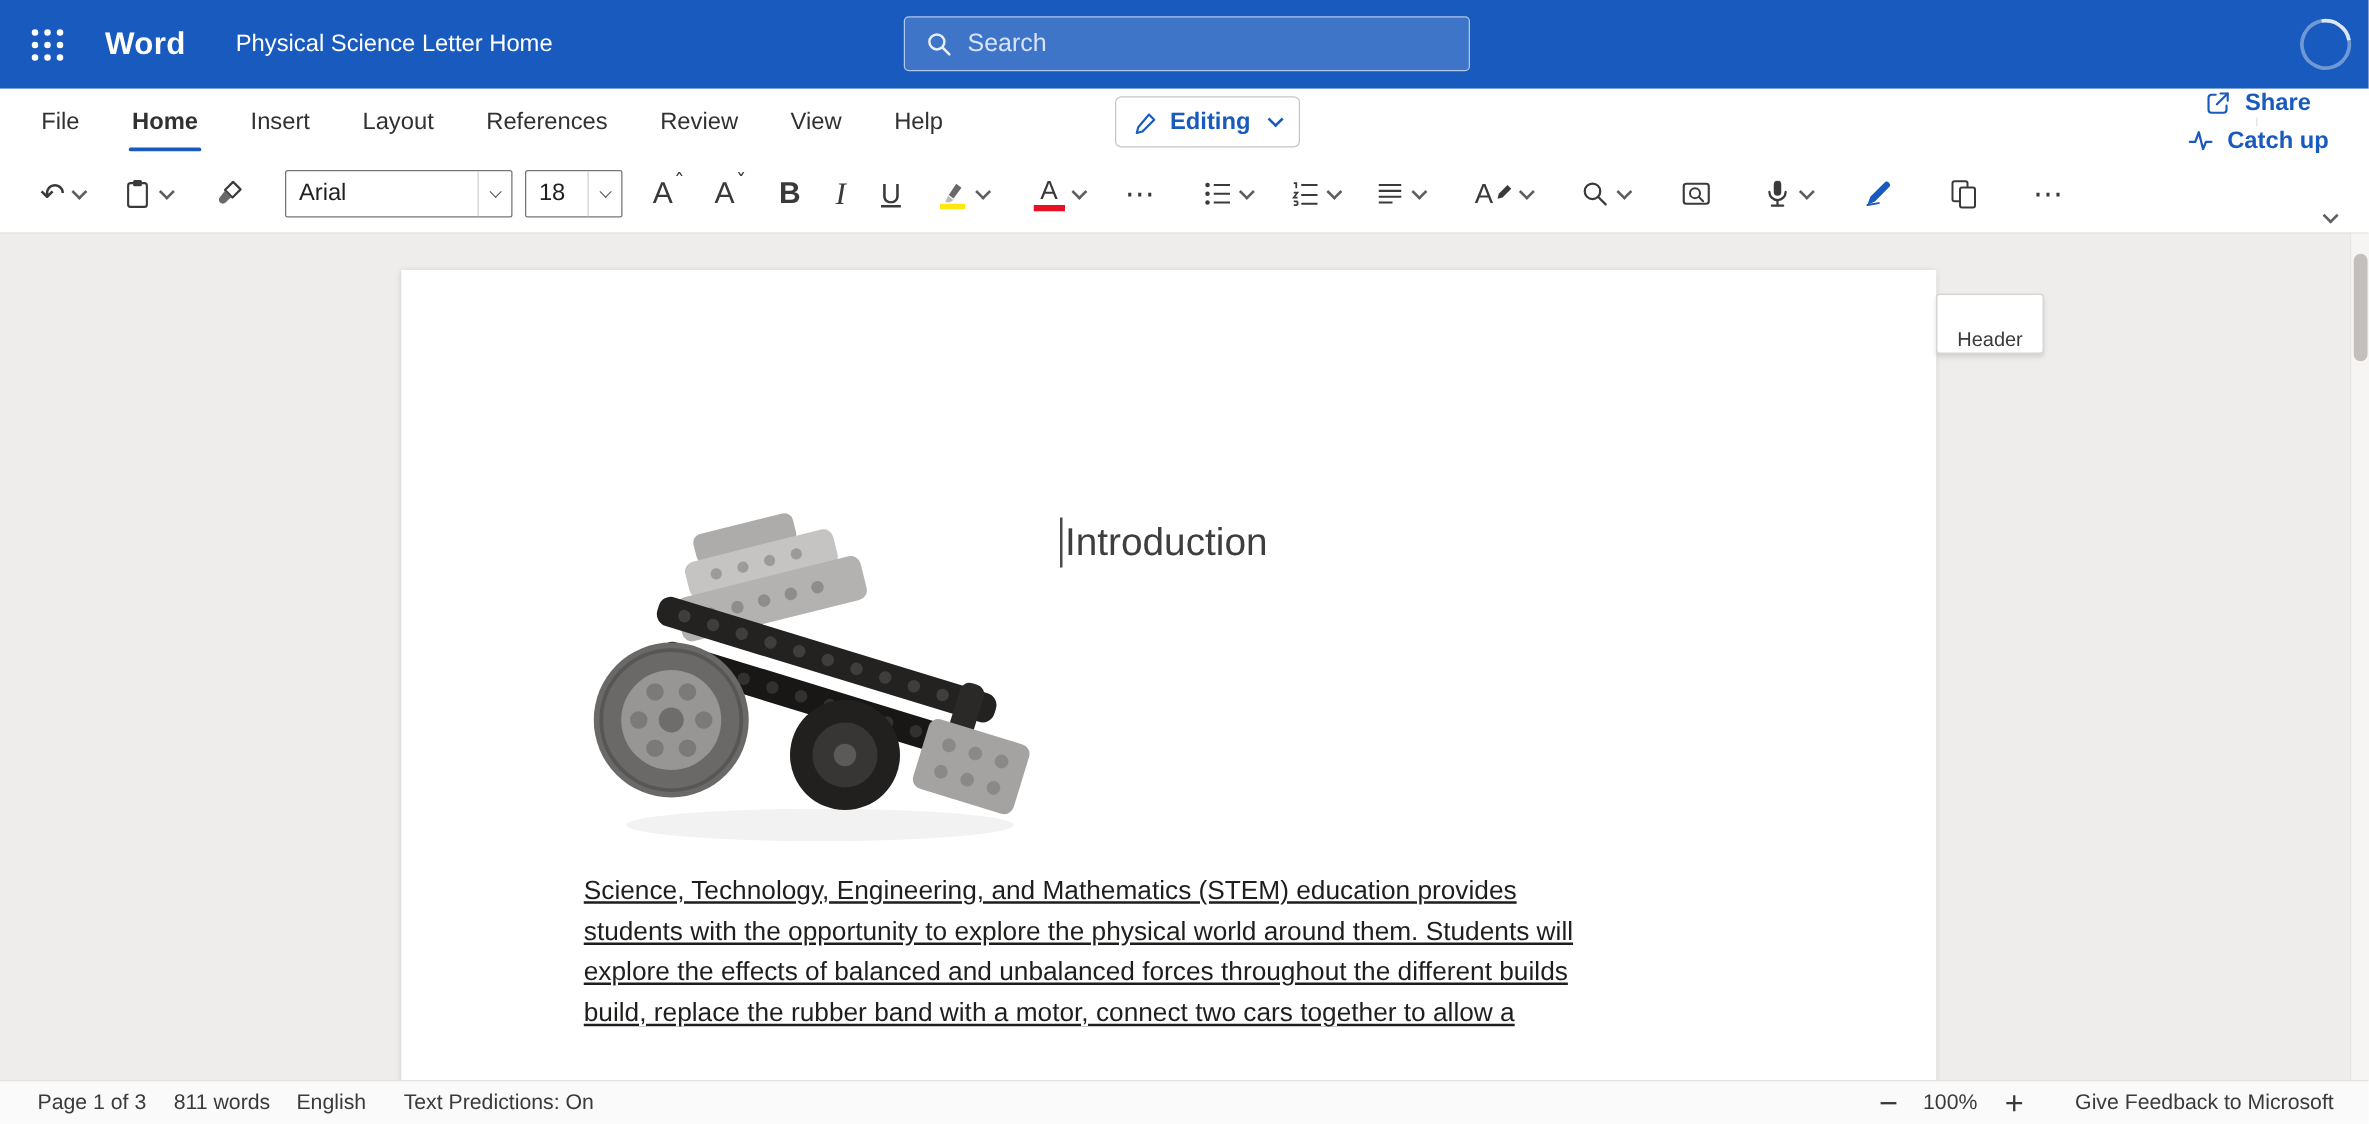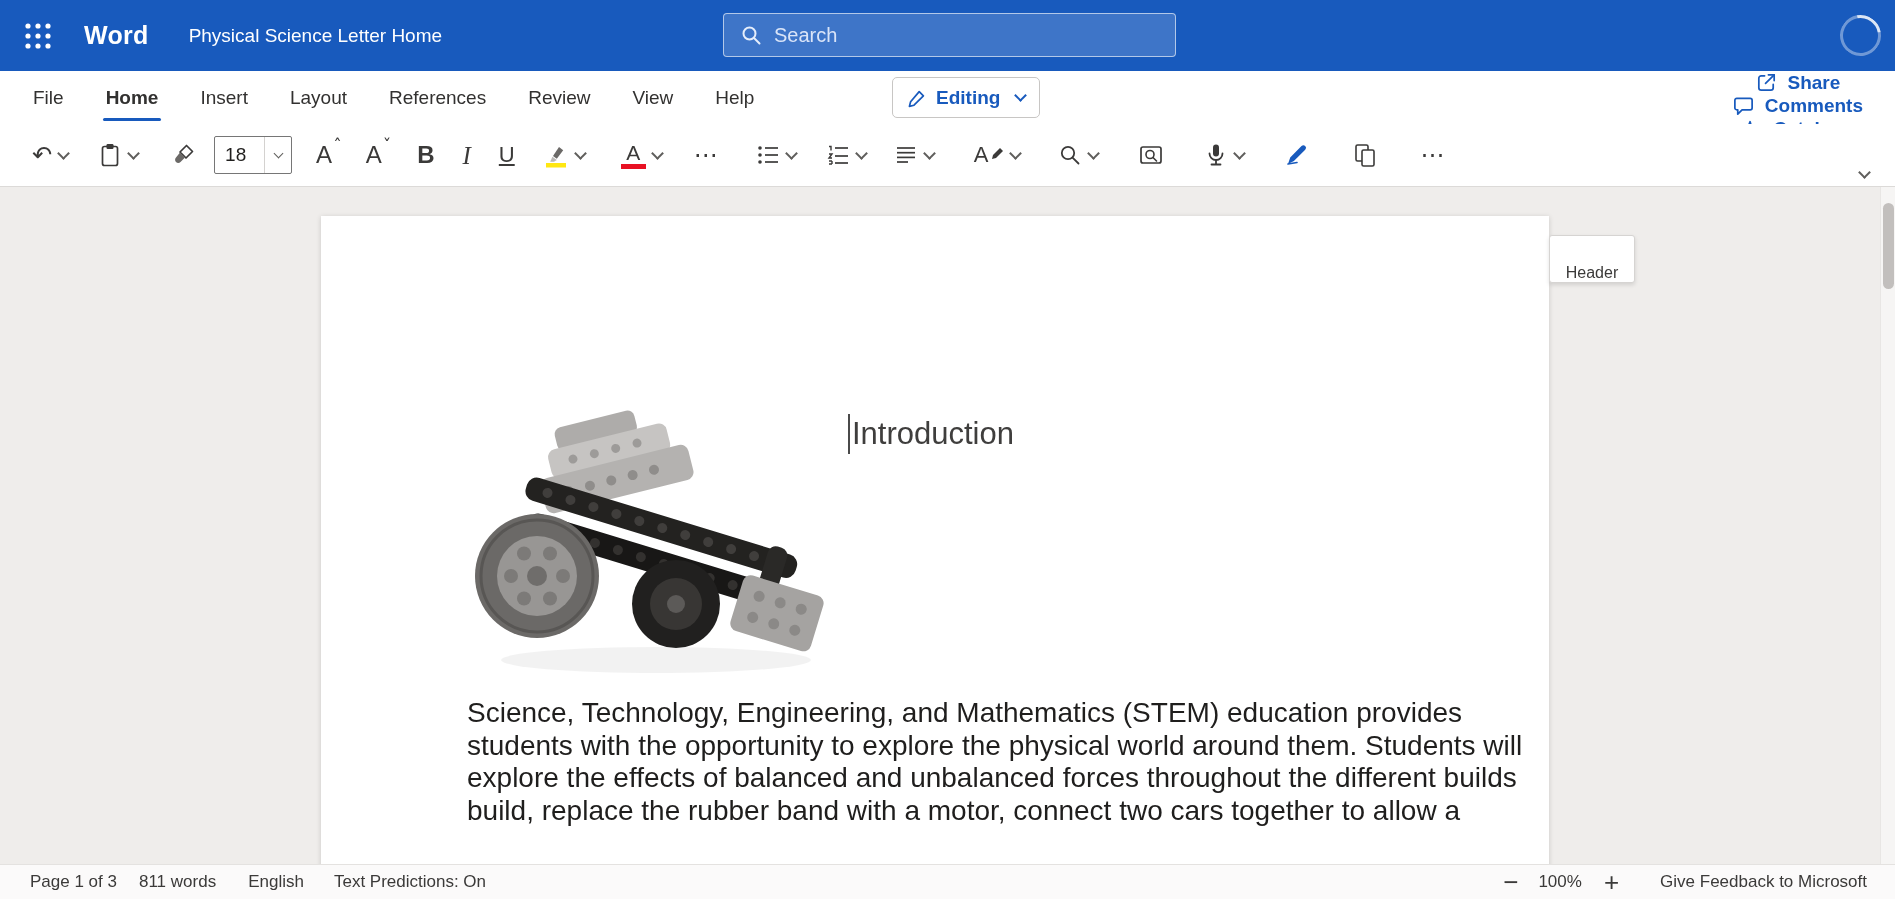--- a/index.html
+++ b/index.html
@@ -71,21 +71,21 @@
     background:var(--canvas-bg,#efedeb); overflow:hidden; }
   .page { position:absolute; left:321px; top:29px; width:1228px; height:700px; background:#fff;
     box-shadow:0 1px 5px rgba(0,0,0,.16); }
   .header-btn { position:absolute; left:1549px; top:48px; width:86px; height:48px; background:#fff;
     border:1px solid #d6d4d2; border-radius:3px; box-shadow:0 2px 4px rgba(0,0,0,.12);
     display:flex; align-items:flex-end; justify-content:center; font-size:16px; color:#3b3a39; }
   .robot { position:absolute; left:150px; top:192px; width:368px; height:278px; cursor:pointer; }
   .doc-heading { position:absolute; left:527px; top:198px; font-size:31px; color:#3f3e3d;
     display:flex; align-items:center; cursor:text; }
   .caret { width:2px; height:40px; background:#4a4a4a; margin-right:2px; }
-  .para { position:absolute; left:146px; top:481px; font-size:28px; line-height:32.5px; color:#1f1e1d; cursor:text; }
+  .para { position:absolute; left:146px; top:481px; font-size:21px; line-height:32.5px; color:#1f1e1d; cursor:text;text-decoration:underline; }
   .para div { white-space:pre; }
 
   
   .scrollbar { position:absolute; right:0; top:187px; width:15px; height:677px; background:#f6f5f4;
     border-left:1px solid #e8e6e4; }
   .scroll-thumb { position:absolute; left:2px; top:16px; width:11px; height:86px; background:#c2bfbd; border-radius:6px; }
 
   
   .statusbar { position:absolute; top:864px; left:0; width:1895px; height:35px; background:#fbfafa;
     border-top:1px solid #e4e2e0; display:flex; align-items:center; font-size:17px; color:#3b3a39; }
@@ -154,26 +154,20 @@
   <div class="tabs-right">
     <button class="action-btn">
       <svg class="icon" width="23" height="23" viewBox="0 0 24 24">
         <path d="M10 5H6.5A2.5 2.5 0 004 7.5v10A2.5 2.5 0 006.5 20h10a2.5 2.5 0 002.5-2.5V14" fill="none" stroke="var(--brand,#185abd)" stroke-width="1.8" stroke-linecap="round"></path>
         <path d="M14 4h6v6" fill="none" stroke="var(--brand,#185abd)" stroke-width="1.8" stroke-linecap="round" stroke-linejoin="round"></path>
         <path d="M20 4l-9 9" fill="none" stroke="var(--brand,#185abd)" stroke-width="1.8" stroke-linecap="round"></path>
       </svg>
       <span>Share</span>
     </button>
     <i class="vdiv"></i>
-    <button class="action-btn">
-      <svg class="icon" width="23" height="23" viewBox="0 0 24 24">
-        <path d="M5 4.5h14a2 2 0 012 2v8a2 2 0 01-2 2h-8.5L6 21v-4.5H5a2 2 0 01-2-2v-8a2 2 0 012-2z" fill="none" stroke="var(--brand,#185abd)" stroke-width="1.8" stroke-linejoin="round"></path>
-      </svg>
-      <span>Comments</span>
-    </button>
     <i class="vdiv"></i>
     <button class="action-btn">
       <svg class="icon" width="23" height="23" viewBox="0 0 24 24">
         <polyline points="3,13 7.5,13 10.5,5 14,19 16.5,13 21,13" fill="none" stroke="var(--brand,#185abd)" stroke-width="1.9" stroke-linecap="round" stroke-linejoin="round"></polyline>
       </svg>
       <span>Catch up</span>
     </button>
   </div>
 </div>
 
@@ -192,20 +186,26 @@
     <i class="chev"></i>
   </button>
 
   <button class="tbtn" style="margin-left:18px">
     <svg class="icon" width="24" height="24" viewBox="0 0 24 24">
       <path d="M14.5 2.5l6 6-6.5 6.5-6-6z" fill="none" stroke="#3b3a39" stroke-width="1.7" stroke-linejoin="round"></path>
       <path d="M8 9.5l5 5-4.5 4.5c-1.2 1.2-3.3 1.2-4.5 0s-1.2-3.3 0-4.5z" fill="#6b6967"></path>
     </svg>
   </button>
 
+  <div class="combo" style="margin-left:24px;width:182px">
+    <span class="val">Arial</span>
+    <span class="chevbox">
+        <i class="chev s"></i>
+      </span>
+  </div>
 
   <div class="combo" style="margin-left:10px;width:78px">
     <span class="val">18</span>
     <span class="chevbox">
         <i class="chev s"></i>
       </span>
   </div>
 
   <button class="tbtn" style="margin-left:16px">
     <span class="glyph af">A</span>
@@ -439,21 +439,21 @@
   </button>
 </div>
 
 <div class="scrollbar">
   <div class="scroll-thumb"></div>
 </div>
 
 <footer class="statusbar">
   <div class="sb-left">
     <span style="margin-right:22px">Page 1 of 3</span>
-    <span style="margin-right:32px">811 words</span>
+    <span style="margin-right:21px">811 words</span>
     <span style="margin-right:30px">English</span>
     <span>Text Predictions: On</span>
   </div>
   <div class="sb-right">
     <button class="zoom-btn">−</button>
     <span class="zoom-level">100%</span>
     <button class="zoom-btn">+</button>
     <span class="feedback">Give Feedback to Microsoft</span>
   </div>
 </footer>

